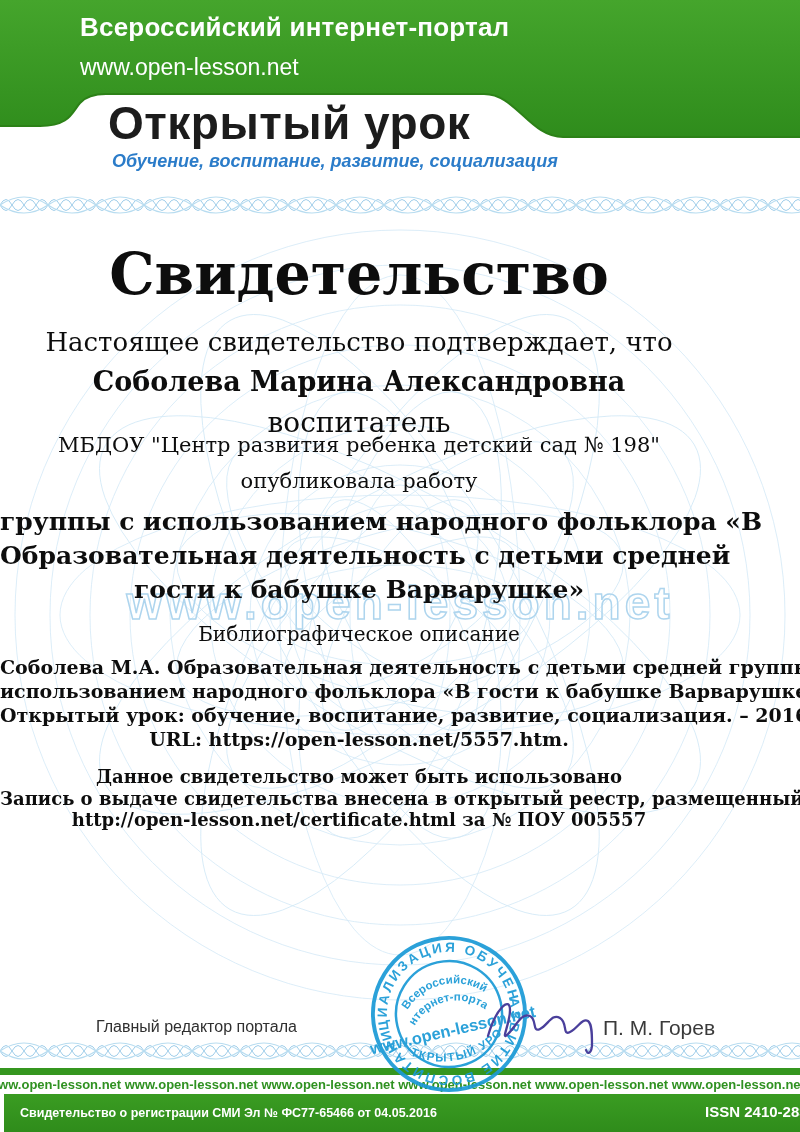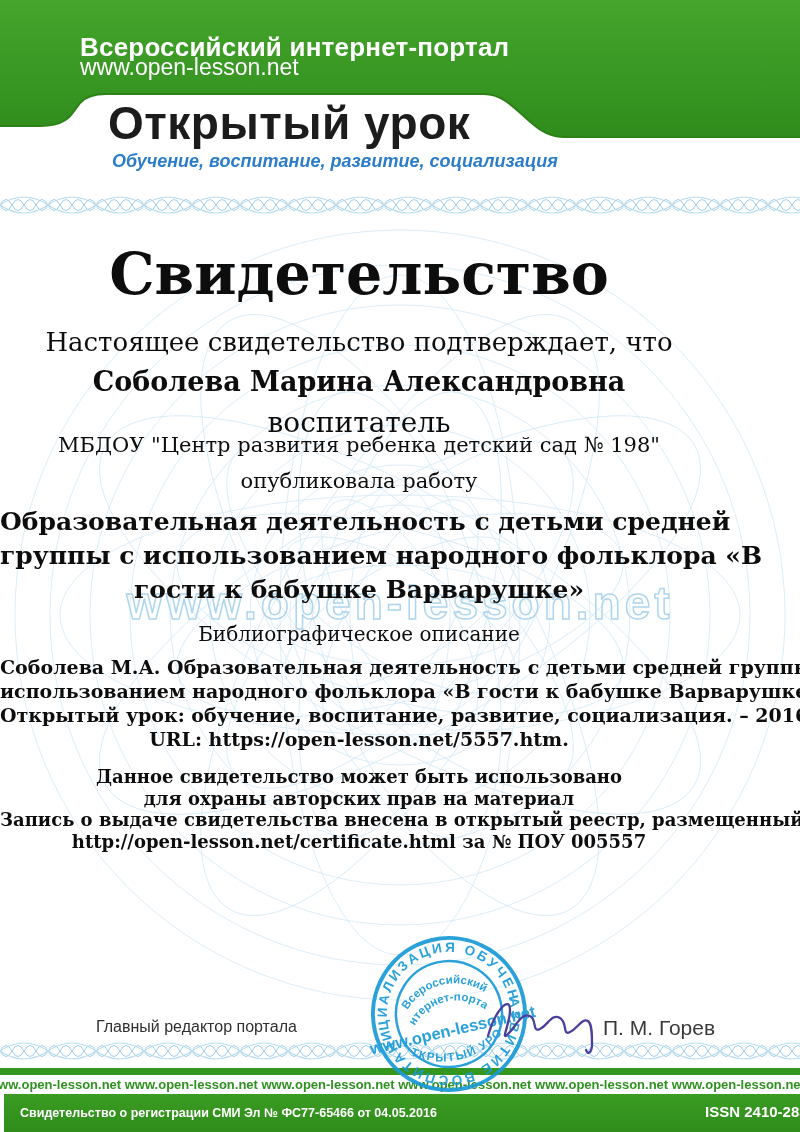--- a/index.html
+++ b/index.html
@@ -7,21 +7,21 @@
         font-family:"Liberation Sans",sans-serif;}
   
   .rosette{position:absolute;left:0;top:205px;z-index:0;}
   
   .watermark{position:absolute;top:576px;left:50%;transform:translateX(-50%);
      z-index:1;font-family:"Liberation Sans",sans-serif;font-weight:bold;
      font-size:46px;letter-spacing:4px;color:rgba(255,255,255,0.15);
      -webkit-text-stroke:1.5px #aed5ee;white-space:nowrap;}
   
   .header-svg{position:absolute;left:0;top:0;z-index:2;}
-  .hdr-portal{position:absolute;left:80px;top:32px;z-index:3;color:#fff;
+  .hdr-portal{position:absolute;left:80px;top:12px;z-index:3;color:#fff;
      font-size:26px;font-weight:bold;letter-spacing:0.2px;}
   .hdr-url{position:absolute;left:80px;top:54px;z-index:3;color:#fff;font-size:23px;}
   .site-title{position:absolute;left:108px;top:96px;z-index:3;color:#1c1c1c;
      font-size:46px;font-weight:600;letter-spacing:0.5px;}
   .site-sub{position:absolute;left:112px;top:151px;z-index:3;color:#2b7cc9;
      font-size:18px;font-style:italic;font-weight:600;}
   
   .band{position:absolute;left:0;width:800px;height:22px;z-index:1;}
   .band-top{top:194px;}
   .band-bottom{top:1040px;}
@@ -130,34 +130,33 @@
     <rect width="800" height="22" fill="url(#tw2)"></rect>
   </svg>
 
   <div class="ctext c-title">Свидетельство</div>
   <div class="ctext c-intro">Настоящее свидетельство подтверждает, что</div>
   <div class="ctext c-recipient">Соболева Марина Александровна</div>
   <div class="ctext c-position">воспитатель</div>
   <div class="ctext c-org">МБДОУ "Центр развития ребенка детский сад № 198"</div>
   <div class="ctext c-action">опубликовала работу</div>
   <div class="ctext c-worktitle">
+    <div>группы с использованием народного фольклора «В</div>
     <div>Образовательная деятельность с детьми средней</div>
-    <div>группы с использованием народного фольклора «В</div>
     <div>гости к бабушке Варварушке»</div>
   </div>
   <div class="ctext c-biblabel">Библиографическое описание</div>
   <div class="ctext c-bib">
     <div>Соболева М.А. Образовательная деятельность с детьми средней группы с</div>
     <div>использованием народного фольклора «В гости к бабушке Варварушке» //</div>
     <div>Открытый урок: обучение, воспитание, развитие, социализация. – 2016. -</div>
     <div>URL: https://open-lesson.net/5557.htm.</div>
   </div>
   <div class="ctext c-notes">
     <div>Данное свидетельство может быть использовано</div>
-    <div>для охраны авторских прав на материал</div>
     <div>Запись о выдаче свидетельства внесена в открытый реестр, размещенный по адресу</div>
     <div>http://open-lesson.net/certificate.html за № ПОУ 005557</div>
   </div>
 
   <div class="editor-label">Главный редактор портала</div>
   <div class="editor-name">П. М. Горев</div>
 
   <svg class="stamp-svg" width="230" height="210" viewBox="0 0 230 210">
     <defs>
       <path id="rtop" d="M48,100 A62,62 0 0 1 172,100"></path>

